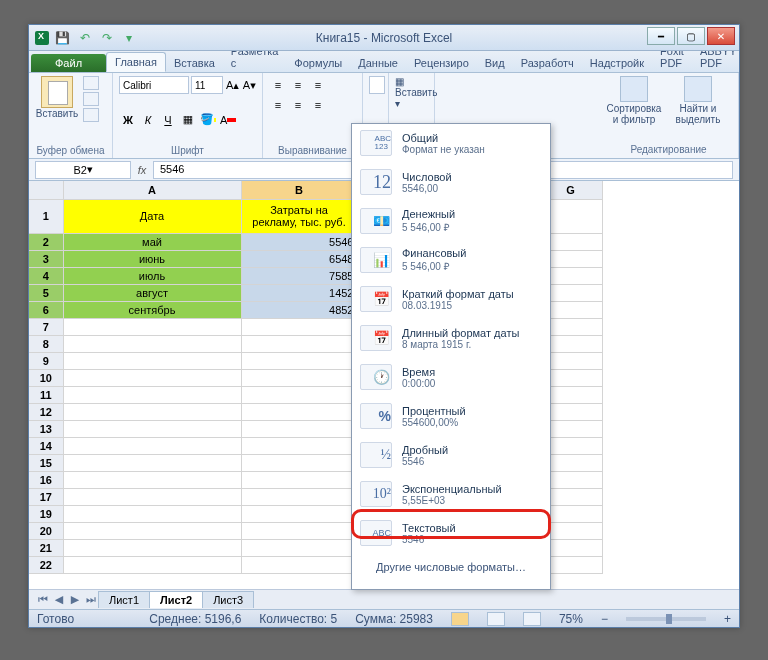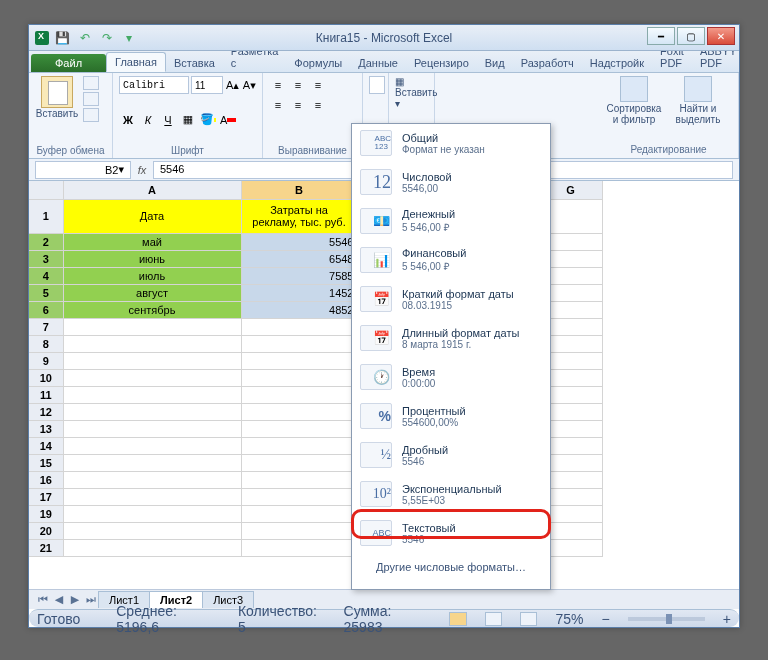--- a/index.html
+++ b/index.html
@@ -26,39 +26,39 @@
 .group-label { text-align:center; color:#5a7294; font-size:10px; margin-top:2px; }
 .clipboard-area { width:84px; }
 .paste-big { width:44px; text-align:center; }
 .paste-big .ico { width:32px; height:32px; margin:0 auto; background:#f9e9b8; border:1px solid #c8a860; position:relative; }
 .paste-big .ico::after { content:""; position:absolute; left:6px; top:4px; width:18px; height:22px; background:#fff; border:1px solid #aaa; }
 .mini-col { display:flex; flex-direction:column; gap:2px; margin-left:4px; }
 .mini-ico { width:16px; height:14px; background:#eef3fa; border:1px solid #b5c6dc; }
 
 .font-area { width:150px; }
 .font-row { display:flex; gap:2px; align-items:center; }
-.font-name { width:70px; height:18px; border:1px solid #b5c6dc; background:#fff; font-size:10px; padding:1px 3px;font-family:Liberation Mono, monospace; }
+.font-name { width:70px; height:18px; border:1px solid #b5c6dc; background:#fff; font-size:10px; padding:1px 3px; }
 .font-size { width:32px; height:18px; border:1px solid #b5c6dc; background:#fff; font-size:10px; padding:1px 3px; }
 .btnlet { width:18px; height:18px; border:1px solid transparent; display:inline-flex; align-items:center; justify-content:center; font-size:11px; }
 .font-bold { font-weight:bold; }
 .font-italic { font-style:italic; }
 .font-underline { text-decoration:underline; }
 .color-swatch { width:14px; height:4px; display:inline-block; }
 .swatch-yellow { background:#ffff00; }
 .swatch-red { background:#ff0000; }
 
 .align-area { width:100px; }
 .align-grid { display:grid; grid-template-columns:repeat(3,18px); gap:2px; }
 .editing-area { width:140px; margin-left:auto; padding:3px 4px; }
 .big-vert { display:inline-flex; flex-direction:column; align-items:center; width:62px; font-size:10px; color:#3b5378; }
 .big-vert .ico2 { width:28px; height:26px; background:#dce8f7; border:1px solid #a9bfd6; margin-bottom:2px; }
 .cells-area { width:46px; }
 
 .name-fx { height:22px; border-bottom:1px solid #a9bfd6; display:flex; align-items:center; font-size:11px; background:#eef3fa; }
-.name-box { width:96px; height:18px; border:1px solid #b5c6dc; background:#fff; margin-left:6px; padding:1px 6px; display:flex; align-items:center; justify-content:flex-end; }
+.name-box { width:96px; height:18px; border:1px solid #b5c6dc; background:#fff; margin-left:6px; padding:1px 6px; display:flex; align-items:center; justify-content:center; }
 .fx-label { width:22px; text-align:center; color:#555; font-style:italic; }
 .formula-bar { flex:1; height:18px; border:1px solid #b5c6dc; background:#fff; margin-right:6px; padding:1px 6px; }
 
 .sheet-area { position:relative; height:calc(100% - 26px - 22px - 86px - 22px - 20px - 18px); overflow:hidden; background:#fff; }
 .grid { position:absolute; left:0; top:0; }
 .col-hdr, .row-hdr, .cell { border:1px solid #d4d4d4; border-top:none; border-left:none; font-size:11px; }
 .col-hdr { background:#e9edf4; text-align:center; height:18px; }
 .col-hdr.sel { background:#f7d58b; }
 .row-hdr { background:#e9edf4; text-align:center; width:34px; height:17px; }
 .row-hdr.band { background:#9acd68; }
@@ -69,21 +69,21 @@
 .cell.center { text-align:center; }
 .hdr-yellow { background:#ffff00; font-weight:normal; }
 .data-green { background:#92d050; }
 .data-sel { background:#c8d8ea; }
 
 .sheet-tabs { height:20px; background:#e8edf5; border-top:1px solid #bcc9dc; display:flex; align-items:center; font-size:11px; padding-left:6px; gap:0; }
 .nav-arrow { width:16px; height:16px; display:inline-flex; align-items:center; justify-content:center; color:#5a7294; }
 .stab { padding:2px 10px; border:1px solid #a9bfd6; border-bottom:none; background:#dbe5f1; margin-left:-1px; }
 .stab.active { background:#fff; font-weight:bold; }
 
-.statusbar { height:18px; background:linear-gradient(#e1e8f3,#cdd9ea); border-top:1px solid #a9bfd6; display:flex; align-items:center; font-size:14px; color:#3b5378; padding:0 8px; gap:18px;border-radius:9px; }
+.statusbar { height:18px; background:linear-gradient(#e1e8f3,#cdd9ea); border-top:1px solid #a9bfd6; display:flex; align-items:center; font-size:12px; color:#3b5378; padding:0 8px; gap:18px; }
 .statusbar .spacer { flex:1; }
 .zoom-slider { width:80px; height:4px; background:#bcc9dc; position:relative; }
 .zoom-slider::after { content:""; position:absolute; left:50%; top:-3px; width:6px; height:10px; background:#7a91b4; }
 .view-btn { width:18px; height:14px; border:1px solid #a9bfd6; background:#eef3fa; }
 .view-btn.active { background:#f7d58b; }
 
 
 .nf-dd { position:absolute; left:322px; top:50px; width:200px; background:#fff; border:1px solid #8a9bb2; box-shadow:2px 2px 6px rgba(0,0,0,.25); font-size:11px; z-index:50; }
 .nf-item { display:flex; align-items:center; padding:6px 8px; gap:10px; border-bottom:1px solid #fff; }
 .nf-ico { width:32px; height:26px; display:flex; align-items:center; justify-content:flex-end; color:#4a6fa5; font-size:14px; border:1px solid #cfd8e6; background:#f4f7fb; border-radius:2px; }
@@ -515,20 +515,30 @@
             <tr>
               <th class="row-hdr">21</th>
               <td class="cell"></td>
               <td class="cell"></td>
               <td class="cell"></td>
               <td class="cell"></td>
               <td class="cell"></td>
               <td class="cell"></td>
               <td class="cell"></td>
             </tr>
+            <tr>
+              <th class="row-hdr">22</th>
+              <td class="cell"></td>
+              <td class="cell"></td>
+              <td class="cell"></td>
+              <td class="cell"></td>
+              <td class="cell"></td>
+              <td class="cell"></td>
+              <td class="cell"></td>
+            </tr>
           </tbody>
         </table>
   </div>
 
   <div class="red-highlight"></div>
 
   <div class="sheet-tabs">
     <span class="nav-arrow">⏮</span>
     <span class="nav-arrow">◀</span>
     <span class="nav-arrow">▶</span>

